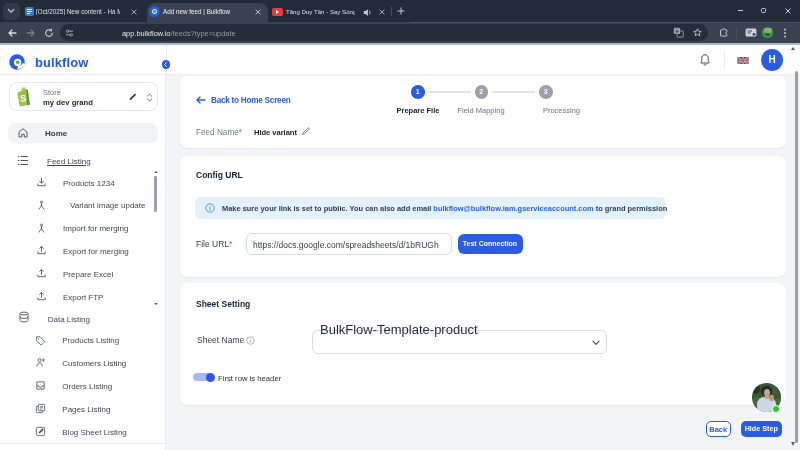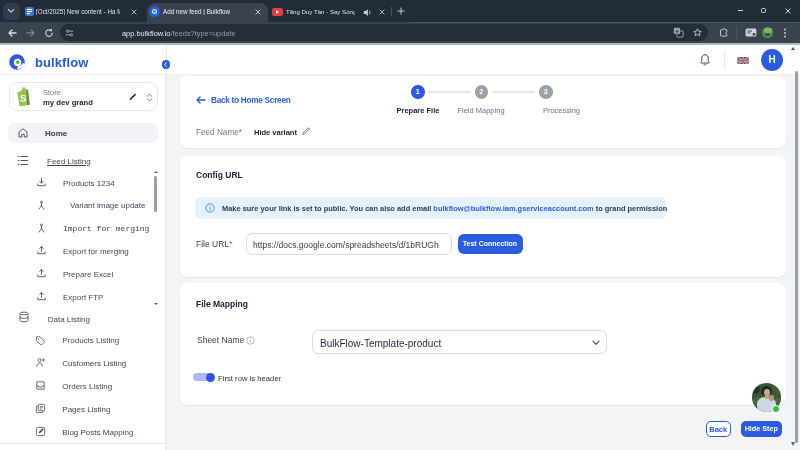--- a/index.html
+++ b/index.html
@@ -187,21 +187,21 @@
 <svg class="abs icon" style="left:36px;top:199.5px;" width="11" height="11" viewBox="0 0 24 24">
     <circle cx="12" cy="4.5" r="2.2" fill="none" stroke="#3f4754" stroke-width="1.7"></circle>
     <path d="M12 7 L12 12.5 M12 12.5 L6.5 20 M12 12.5 L17.5 20" stroke="#3f4754" stroke-width="1.7" fill="none" stroke-linecap="round"></path>
   </svg>
 <div class="abs menutext" style="left:63px;top:201px;margin-left:7px;">Variant image update</div>
 
 <svg class="abs icon" style="left:36px;top:222.5px;" width="11" height="11" viewBox="0 0 24 24">
     <circle cx="12" cy="4.5" r="2.2" fill="none" stroke="#3f4754" stroke-width="1.7"></circle>
     <path d="M12 7 L12 12.5 M12 12.5 L6.5 20 M12 12.5 L17.5 20" stroke="#3f4754" stroke-width="1.7" fill="none" stroke-linecap="round"></path>
   </svg>
-<div class="abs menutext" style="left:63px;top:224px;font-family:Liberation Mono, monospace;">Import for merging</div>
+<div class="abs menutext" style="left:63px;top:224px;">Import for merging</div>
 
 <svg class="abs icon" style="left:36px;top:245px;" width="11" height="11" viewBox="0 0 24 24">
     <path d="M12 14 L12 4 M8 7.5 L12 3.5 L16 7.5" stroke="#3f4754" stroke-width="1.8" fill="none" stroke-linecap="round" stroke-linejoin="round"></path>
     <path d="M4 15 L4 19 L20 19 L20 15" stroke="#3f4754" stroke-width="1.8" fill="none" stroke-linecap="round" stroke-linejoin="round"></path>
   </svg>
 <div class="abs menutext" style="left:63px;top:246.5px;">Export for merging</div>
 
 <svg class="abs icon" style="left:36px;top:268px;" width="11" height="11" viewBox="0 0 24 24">
     <path d="M12 14 L12 4 M8 7.5 L12 3.5 L16 7.5" stroke="#3f4754" stroke-width="1.8" fill="none" stroke-linecap="round" stroke-linejoin="round"></path>
     <path d="M4 15 L4 19 L20 19 L20 15" stroke="#3f4754" stroke-width="1.8" fill="none" stroke-linecap="round" stroke-linejoin="round"></path>
@@ -247,21 +247,21 @@
     <rect x="7" y="3" width="14" height="14" rx="2" fill="none" stroke="#3f4754" stroke-width="1.7"></rect>
     <path d="M17 17 L17 19 A2 2 0 0 1 15 21 L5 21 A2 2 0 0 1 3 19 L3 9 A2 2 0 0 1 5 7 L7 7" fill="none" stroke="#3f4754" stroke-width="1.7"></path>
     <path d="M10.5 7.5 L17.5 7.5 M10.5 10.5 L17.5 10.5 M10.5 13.5 L14.5 13.5" stroke="#3f4754" stroke-width="1.4"></path>
   </svg>
 <div class="abs menutext" style="left:62.3px;top:404.5px;">Pages Listing</div>
 
 <svg class="abs icon" style="left:35px;top:426px;" width="11" height="11" viewBox="0 0 24 24">
     <rect x="3" y="3" width="18" height="18" rx="2.5" fill="none" stroke="#3f4754" stroke-width="1.7"></rect>
     <path d="M8 16 L8.7 13 L15.5 6.2 C16.2 5.5 17.3 5.5 18 6.2 C18.7 6.9 18.7 8 18 8.7 L11.2 15.5 L8 16 Z" fill="#3f4754"></path>
   </svg>
-<div class="abs menutext" style="left:62.3px;top:427.5px;">Blog Posts Mapping</div>
+<div class="abs menutext" style="left:62.3px;top:427.5px;">Blog Sheet Listing</div>
 
 <div class="abs" style="left:0px;top:443px;width:166px;height:1px;background:#e8eaee;"></div>
 
 <div class="card" style="top:76px;height:72px;"></div>
 <svg class="abs" style="left:195px;top:95px;" width="11" height="10" viewBox="0 0 11 10">
     <path d="M10 5 L2 5 M5 2 L2 5 L5 8" stroke="#2a5be0" stroke-width="1.4" fill="none" stroke-linecap="round" stroke-linejoin="round"></path>
   </svg>
 <div class="abs" style="left:211px;top:95.5px;font-size:8.2px;font-weight:bold;color:#2a5be0;letter-spacing:-0.25px;">Back to Home Screen</div>
 
 <div class="abs" style="left:411px;top:85px;width:13.5px;height:13.5px;border-radius:50%;background:#2a5be0;color:#fff;font-size:7px;font-weight:bold;text-align:center;line-height:13.5px;">1</div>
@@ -288,29 +288,29 @@
     <circle cx="12" cy="7.5" r="1.2" fill="#2e86c8"></circle>
   </svg>
 <div class="abs" style="left:222px;top:204px;font-size:7.45px;font-weight:bold;color:#2d3e50;">Make sure your link is set to public. You can also add email <span style="color:#2a62d8;">bulkflow@bulkflow.iam.gserviceaccount.com</span> to grand permission</div>
 
 <div class="abs" style="left:196px;top:239px;font-size:8.5px;color:#374151;">File URL<span style="color:#e5484d;">*</span></div>
 <div class="abs" style="left:245.5px;top:232.5px;width:206px;height:22.5px;background:#fff;border:1px solid #d8dce2;border-radius:6px;"></div>
 <div class="abs" style="left:253px;top:239.5px;font-size:8.5px;color:#374151;">https://docs.google.com/spreadsheets/d/1bRUGh</div>
 <div class="abs" style="left:457.5px;top:234px;width:65px;height:19.5px;background:#2a5be0;border-radius:6px;color:#fff;font-size:7px;font-weight:bold;text-align:center;line-height:19.5px;">Test Connection</div>
 
 <div class="card" style="top:283px;height:122px;"></div>
-<div class="abs" style="left:196px;top:299px;font-size:8.5px;font-weight:bold;color:#16202e;">File Mapping</div>
+<div class="abs" style="left:196px;top:299px;font-size:8.5px;font-weight:bold;color:#16202e;">Sheet Setting</div>
 <div class="abs" style="left:197px;top:335px;font-size:8.5px;color:#374151;">Sheet Name</div>
 <svg class="abs" style="left:245.5px;top:335.5px;" width="9" height="9" viewBox="0 0 24 24">
     <circle cx="12" cy="12" r="10" fill="none" stroke="#99a2c0" stroke-width="2"></circle>
     <path d="M12 11 L12 17" stroke="#99a2c0" stroke-width="2" stroke-linecap="round"></path>
     <circle cx="12" cy="7.5" r="1.2" fill="#99a2c0"></circle>
   </svg>
 <div class="abs" style="left:312px;top:330px;width:295px;height:24px;background:#fff;border:1px solid #d8dce2;border-radius:6px;"></div>
-<div class="abs" style="left:320px;top:338px;font-size:10px;color:#1f2937;">BulkFlow-Template-product</div>
+<div class="abs" style="left:320px;top:322px;font-size:13px;color:#1f2937;">BulkFlow-Template-product</div>
 <svg class="abs" style="left:592px;top:340px;" width="8" height="6" viewBox="0 0 9 7">
     <path d="M1 1.2 L4.5 5 L8 1.2" stroke="#4a5260" stroke-width="1.3" fill="none" stroke-linecap="round" stroke-linejoin="round"></path>
   </svg>
 
 <div class="abs" style="left:193px;top:373px;width:17.5px;height:7.5px;border-radius:4px;background:#a7bbf0;"></div>
 <div class="abs" style="left:205.6px;top:372.6px;width:9.8px;height:9.8px;border-radius:50%;background:#2f55e2;"></div>
 <div class="abs" style="left:218px;top:373.5px;font-size:7.7px;color:#1f2937;">First row is header</div>
 
 <div class="abs" style="left:752px;top:383px;width:29px;height:29px;border-radius:50%;overflow:hidden;background:#3a5632;">
   <div class="abs" style="left:-2px;top:1px;width:10px;height:10px;border-radius:50%;background:#223a20;"></div>

